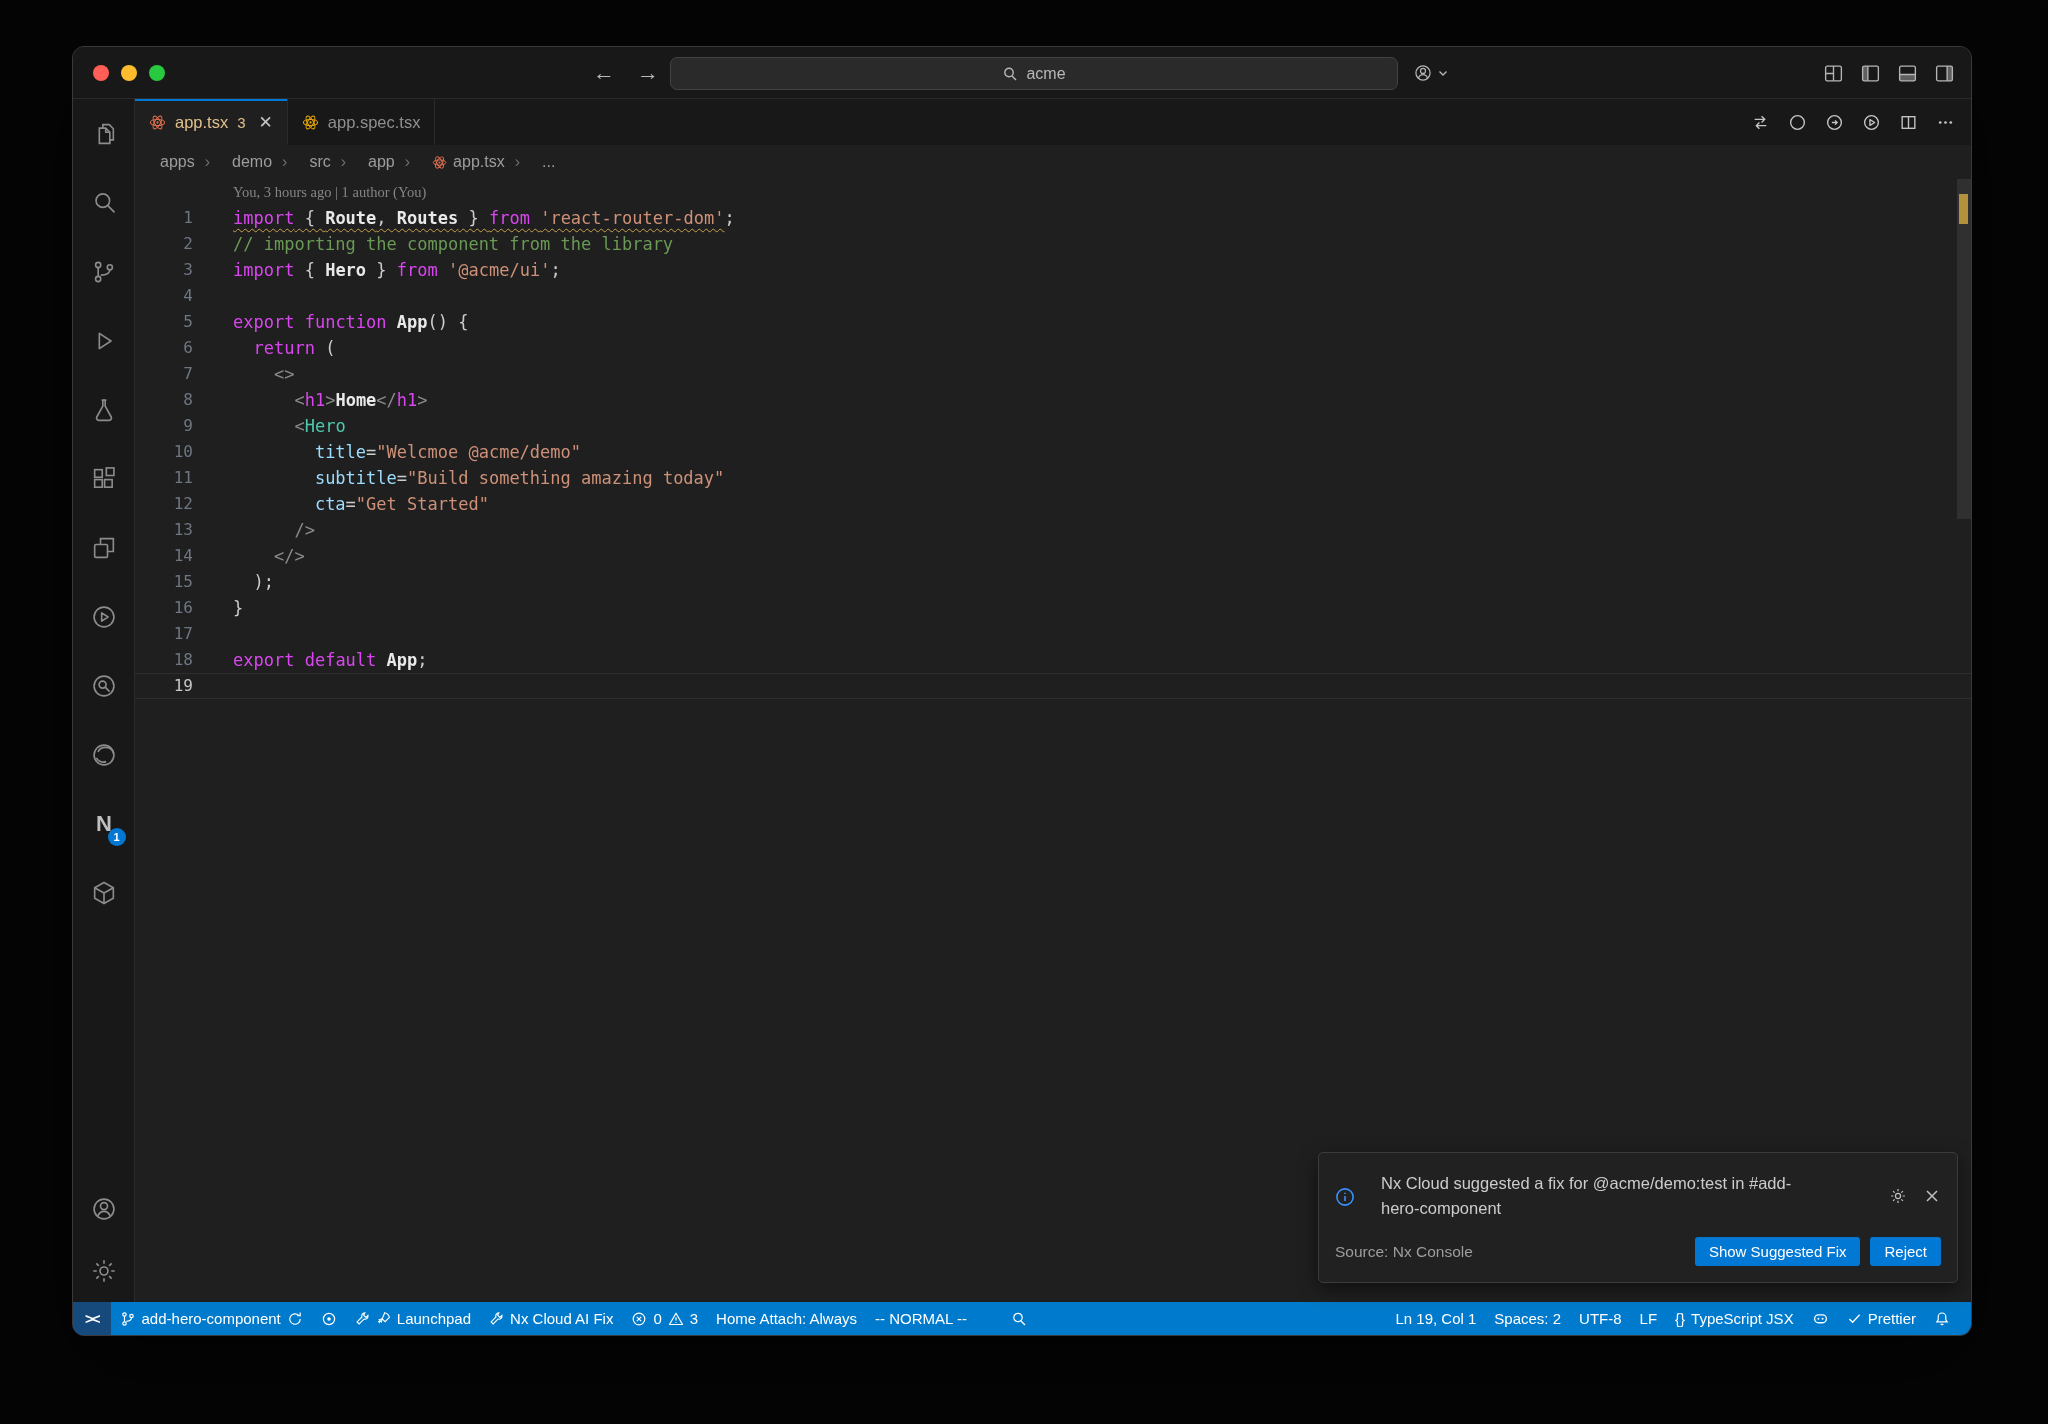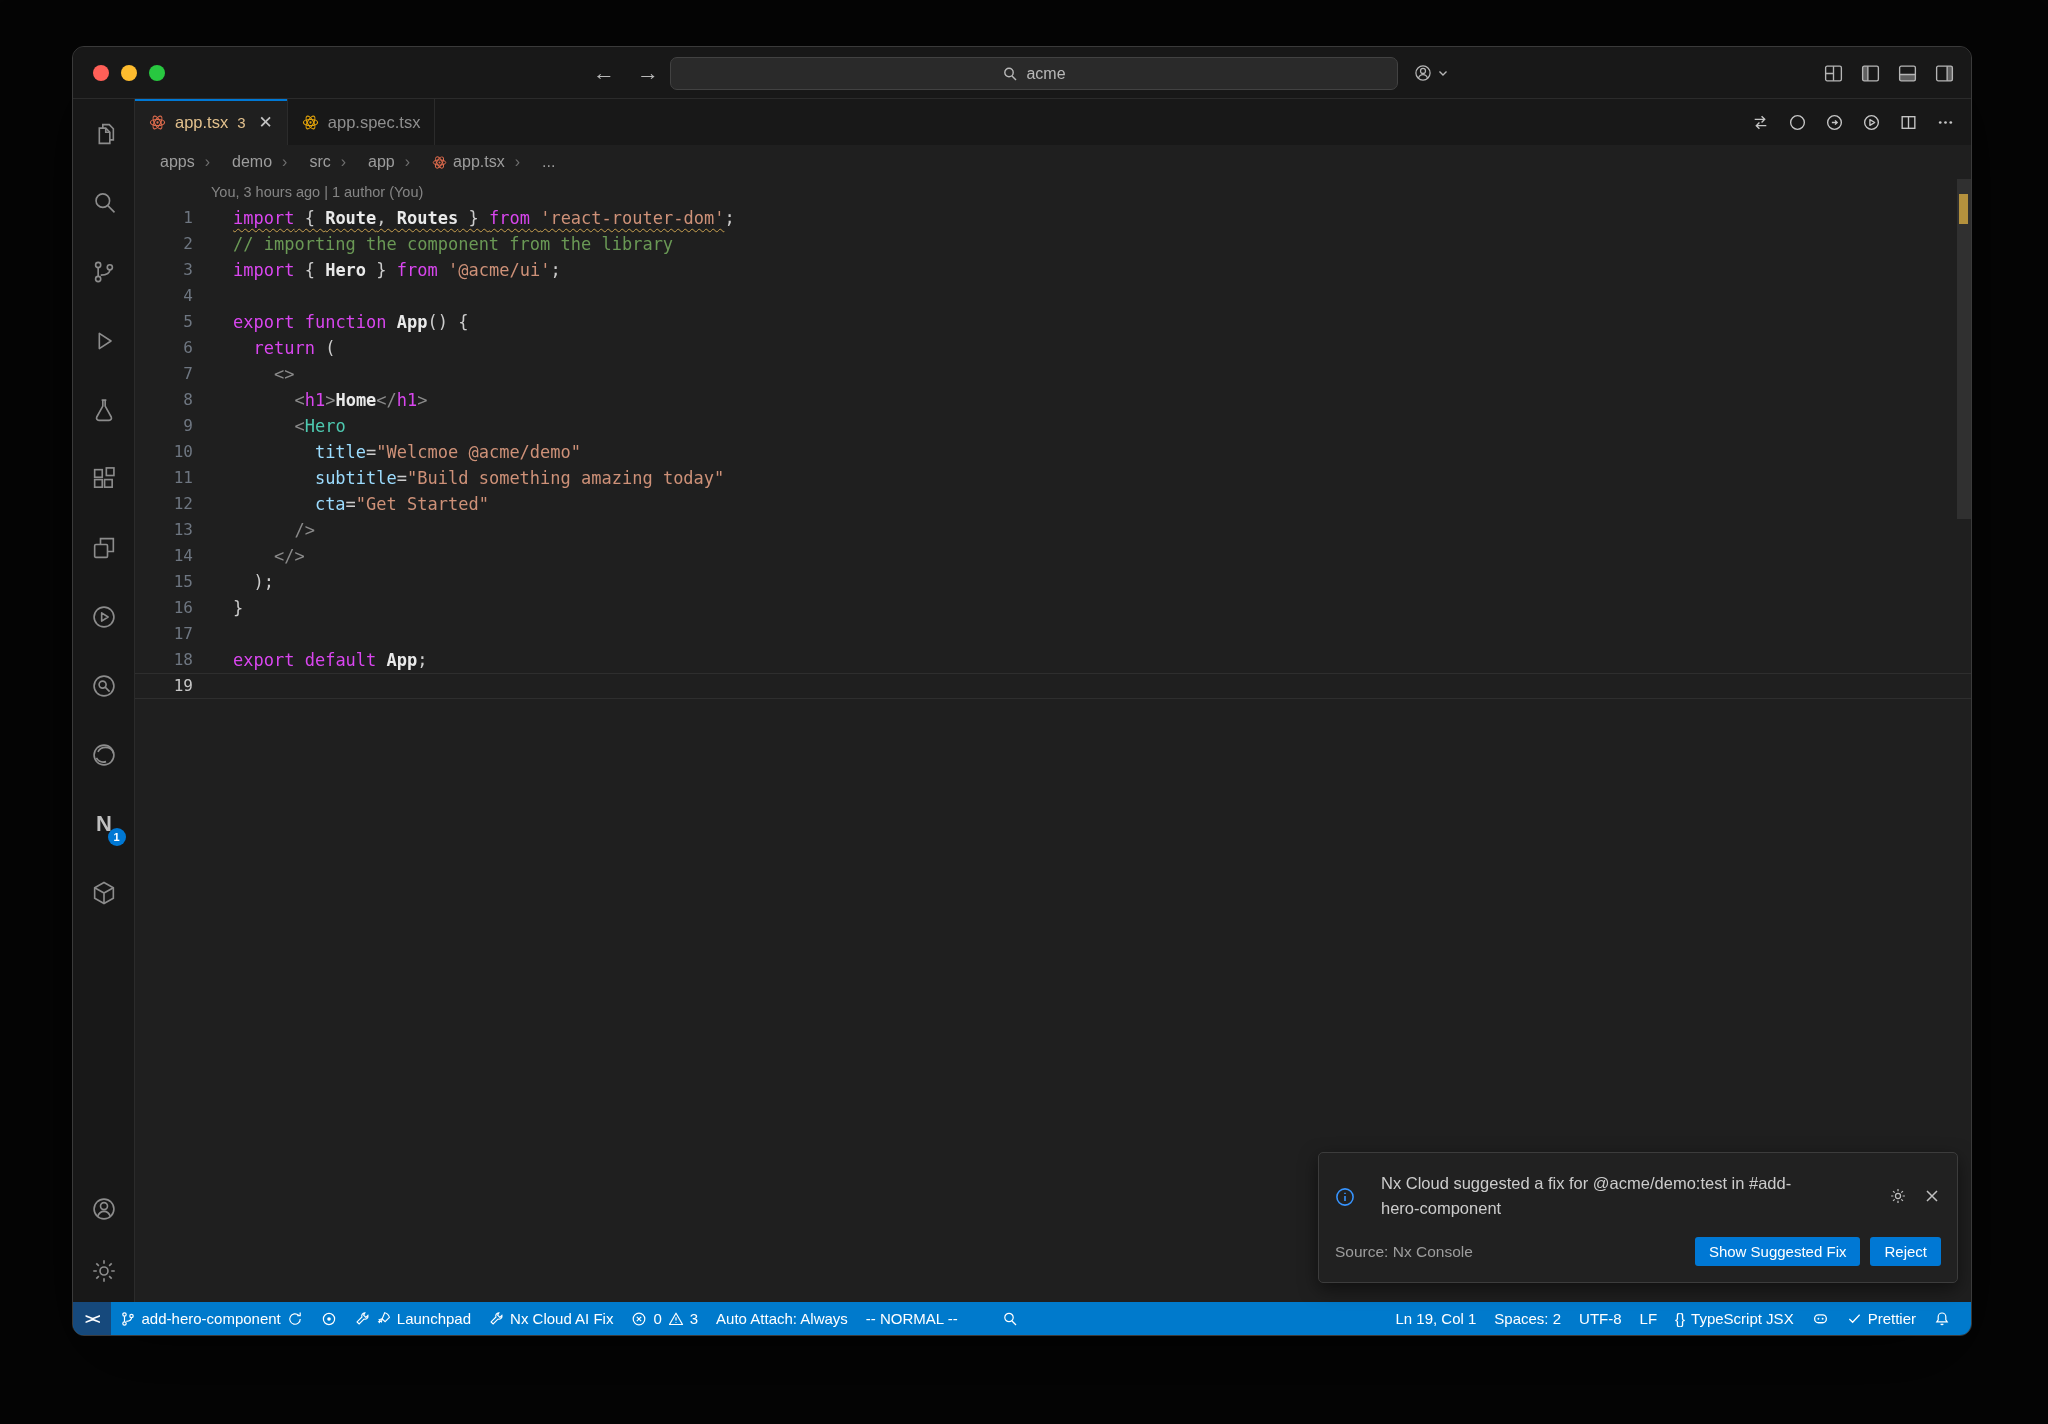--- a/index.html
+++ b/index.html
@@ -73,21 +73,21 @@
   .tabbar-rest { flex:1; display:flex; align-items:center; justify-content:flex-end; gap:18px; padding-right:16px; color:#c5c5c5; }
 
   
   .breadcrumbs { height:34px; display:flex; align-items:center; padding-left:25px; font-size:16px; color:#9d9d9d; gap:18px; flex:none; }
   .crumb { display:flex; align-items:center; gap:6px; }
   .crumb-sep::after { content:"›"; color:#6e6e6e; padding:0 4px; }
 
   
   .code-area { flex:1; position:relative; overflow:hidden; font-family:"DejaVu Sans Mono","Liberation Mono",monospace; }
   .codelens {
-    height:26px; line-height:26px; margin-left:76px; font-family:Liberation Sans, sans-serif;
+    height:26px; line-height:26px; margin-left:98px; font-family:Liberation Serif, serif;
     font-size:14.5px; color:#858585;
   }
   .line { height:26px; line-height:26px; display:flex; font-size:17px; white-space:pre; }
   .line .ln { width:58px; text-align:right; color:#6e7681; flex:none; font-size:16px; }
   .line .code { padding-left:40px; }
   .line.active { box-shadow:inset 0 1px 0 rgba(255,255,255,.07), inset 0 -1px 0 rgba(255,255,255,.07); }
   .line.active .ln { color:#c6c6c6; }
   .tk.kw   { color:#d946ef; }
   .tk.b    { color:#e9e9e9; font-weight:600; }
   .tk.str  { color:#ce9178; }
@@ -509,21 +509,21 @@
         <span>0</span>
         <span class="icon">
           <svg width="16" height="16" viewBox="0 0 16 16" fill="none" stroke="currentColor" stroke-width="1.2">
               <path d="M8 2.2L14.5 13.5H1.5z" stroke-linejoin="round"></path>
               <path d="M8 6.2v3.4M8 11.2v.8"></path>
             </svg>
         </span>
         <span>3</span>
       </div>
       <div class="sb-item">
-        <span>Auto Attach: Always</span>
+        <span>Home Attach: Always</span>
       </div>
       <div class="sb-item">
         <span>-- NORMAL --</span>
       </div>
       <div class="sb-item sb-zoom">
         <span class="icon">
           <svg width="16" height="16" viewBox="0 0 16 16" fill="none" stroke="currentColor" stroke-width="1.2">
               <circle cx="7" cy="6.5" r="4.2"></circle>
               <path d="M10 10l4 4"></path>
             </svg>

